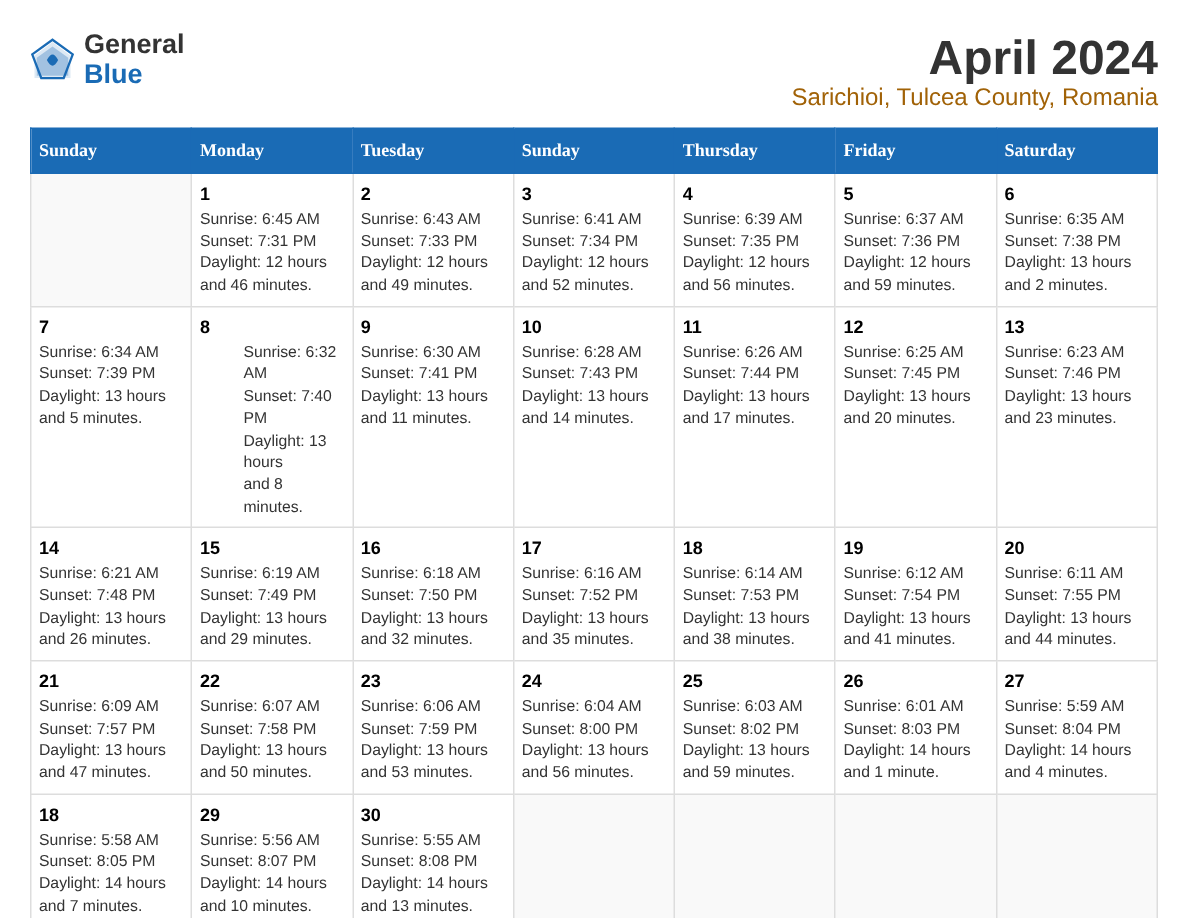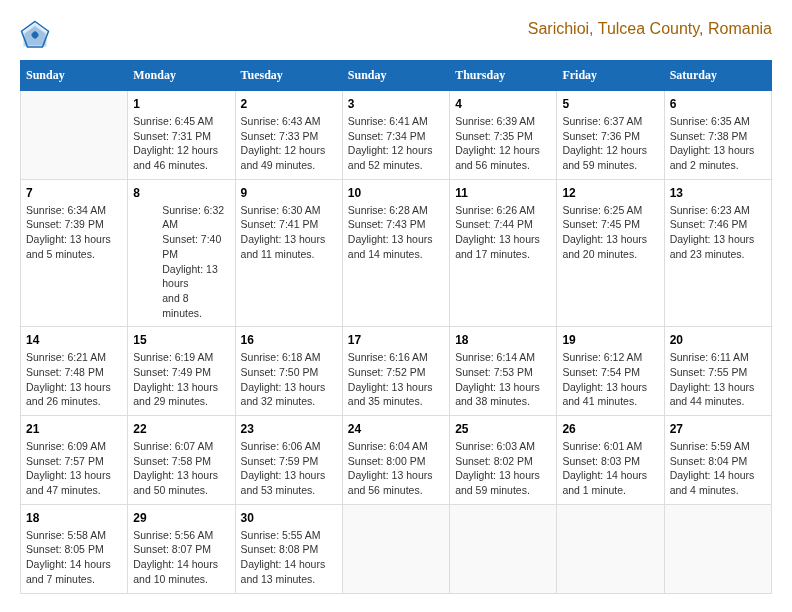--- a/index.html
+++ b/index.html
@@ -91,22 +91,27 @@
 <body>
 
 <div class="header">
   <div class="logo">
     <svg class="logo-icon" viewBox="0 0 40 40">
       <polygon points="20,4 36,16 36,36 4,36 4,16" fill="#1a6bb5" opacity="0.15"></polygon>
       <polygon points="20,2 38,15 30,36 10,36 2,15" fill="none" stroke="#1a6bb5" stroke-width="2"></polygon>
       <polygon points="20,8 34,18 34,34 6,34 6,18" fill="#1a6bb5" opacity="0.3"></polygon>
       <path d="M15,20 Q20,10 25,20 Q20,30 15,20Z" fill="#1a6bb5"></path>
     </svg>
+    <div class="logo-text">
+      <div><span class="general">General</span></div>
+      <div><span class="blue">Blue</span></div>
+    </div>
   </div>
   <div class="title-block">
+    <h1>April 2024</h1>
     <h2>Sarichioi, Tulcea County, Romania</h2>
   </div>
 </div>
 
 <table class="calendar">
   <thead>
     <tr>
     <th>Sunday</th>
         <th>Monday</th>
         <th>Tuesday</th>

